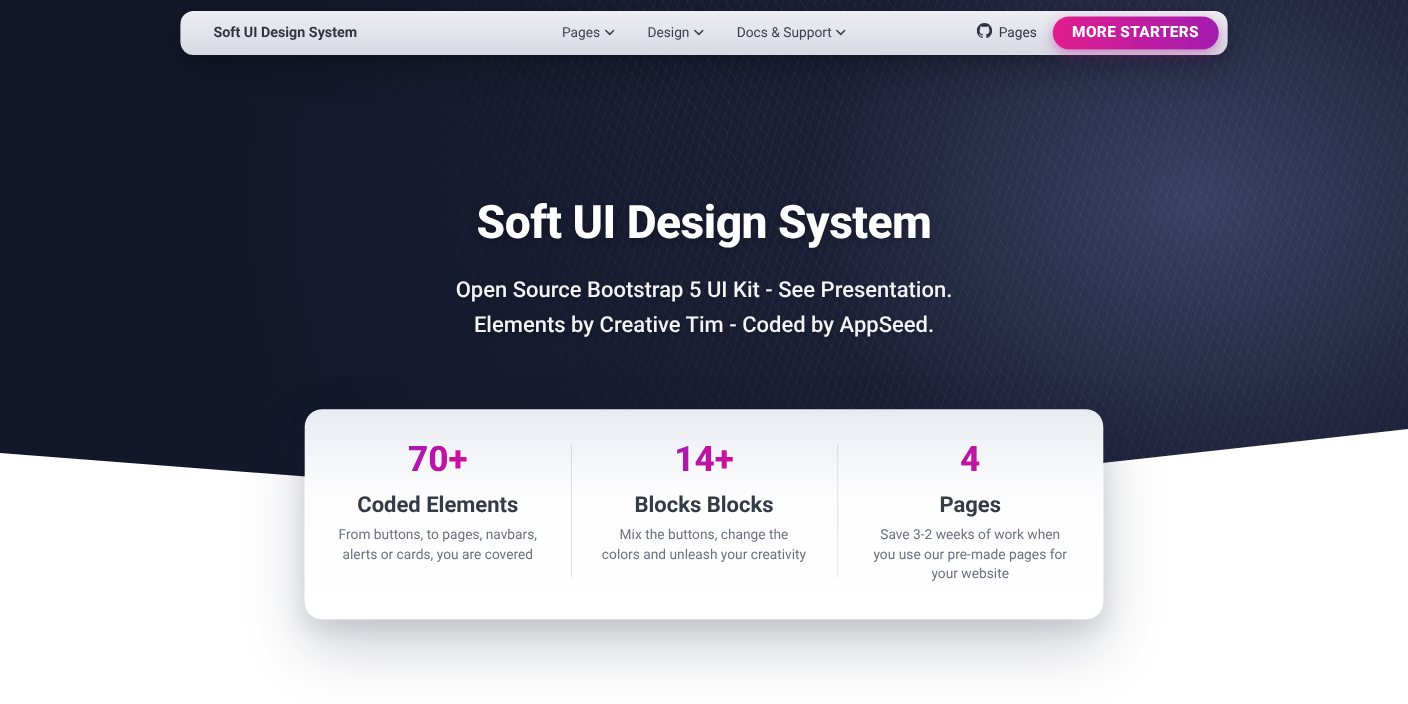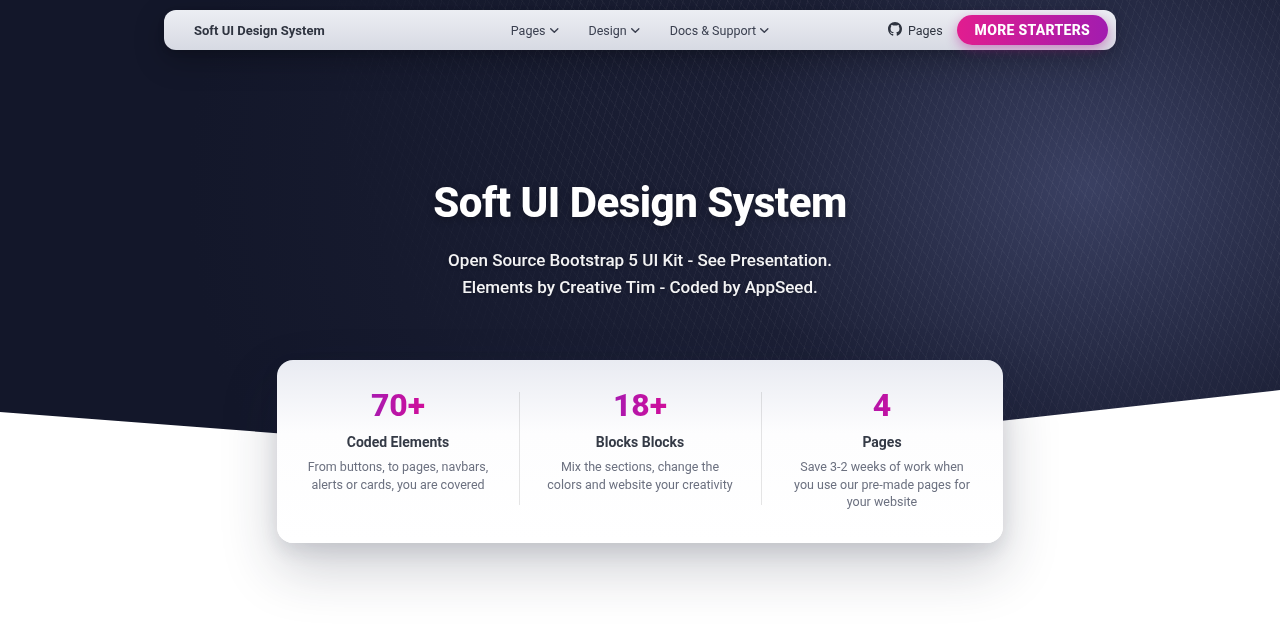--- a/index.html
+++ b/index.html
@@ -44,40 +44,40 @@
   .cta {
     padding: 7px 18px; border-radius: 20px;
     background: linear-gradient(90deg, #e11d8f 0%, #a21caf 100%);
     color: #fff; font-size: 14px; font-weight: 800; letter-spacing: 0.3px;
     box-shadow: 0 4px 12px rgba(180, 30, 150, 0.45);
     cursor: pointer;
   }
 
   .hero-content { position: absolute; top: 178px; left: 0; right: 0; text-align: center; color: #fff; z-index: 5; }
   .hero-title { font-size: 42px; font-weight: 800; letter-spacing: -0.5px; text-shadow: 0 2px 8px rgba(0,0,0,0.3); }
-  .hero-sub { margin-top: 20px; font-size: 17px; line-height: 1.6; font-weight: 500; color: rgba(255,255,255,0.95); text-shadow: 0 1px 4px rgba(0,0,0,0.25); }
+  .hero-sub { margin-top: 20px; font-size: 20px; line-height: 1.6; font-weight: 500; color: rgba(255,255,255,0.95); text-shadow: 0 1px 4px rgba(0,0,0,0.25); }
 
   .stats-card {
-    position: absolute; top: 360px; left: 50%; transform: translateX(-50%);
+    position: absolute; top: 372px; left: 50%; transform: translateX(-50%);
     width: 726px;
     background: linear-gradient(180deg, #e9ebf2 0%, #fdfdfe 40%, #ffffff 100%);
     border-radius: 16px;
     box-shadow: 0 25px 55px rgba(30,35,60,0.22), 0 8px 18px rgba(30,35,60,0.10);
     display: flex;
     padding: 26px 0 32px;
     z-index: 20;
   }
   .stat { flex: 1; text-align: center; padding: 0 28px; position: relative; }
   .stat + .stat::before { content:""; position:absolute; left:0; top:6px; bottom:6px; width:1px; background: rgba(0,0,0,0.10); }
   .stat-num {
     font-size: 32px; font-weight: 800;
     background: linear-gradient(90deg, #7928CA 0%, #FF0080 100%);
     -webkit-background-clip: text; background-clip: text; color: transparent;
   }
-  .stat-title { margin-top: 10px; font-size: 14px; font-weight: 700; color: #343a46; }
+  .stat-title { margin-top: 10px; font-size: 20px; font-weight: 700; color: #343a46; }
   .stat-desc  { margin-top: 8px; font-size: 12.5px; line-height: 1.4; color: #6c7180; }
 </style>
 </head>
 <body>
 
 <div class="hero"></div>
 
 <nav class="navbar">
   <a class="brand">Soft UI Design System</a>
 
@@ -129,22 +129,22 @@
   </div>
 </div>
 
 <div class="stats-card">
   <div class="stat">
     <div class="stat-num">70+</div>
     <div class="stat-title">Coded Elements</div>
     <div class="stat-desc">From buttons, to pages, navbars, alerts or cards, you are covered</div>
   </div>
   <div class="stat">
-    <div class="stat-num">18+</div>
+    <div class="stat-num">14+</div>
     <div class="stat-title">Blocks Blocks</div>
-    <div class="stat-desc">Mix the sections, change the colors and website your creativity</div>
+    <div class="stat-desc">Mix the buttons, change the colors and unleash your creativity</div>
   </div>
   <div class="stat">
     <div class="stat-num">4</div>
     <div class="stat-title">Pages</div>
     <div class="stat-desc">Save 3-2 weeks of work when you use our pre-made pages for your website</div>
   </div>
 </div>
 
 </body></html>

